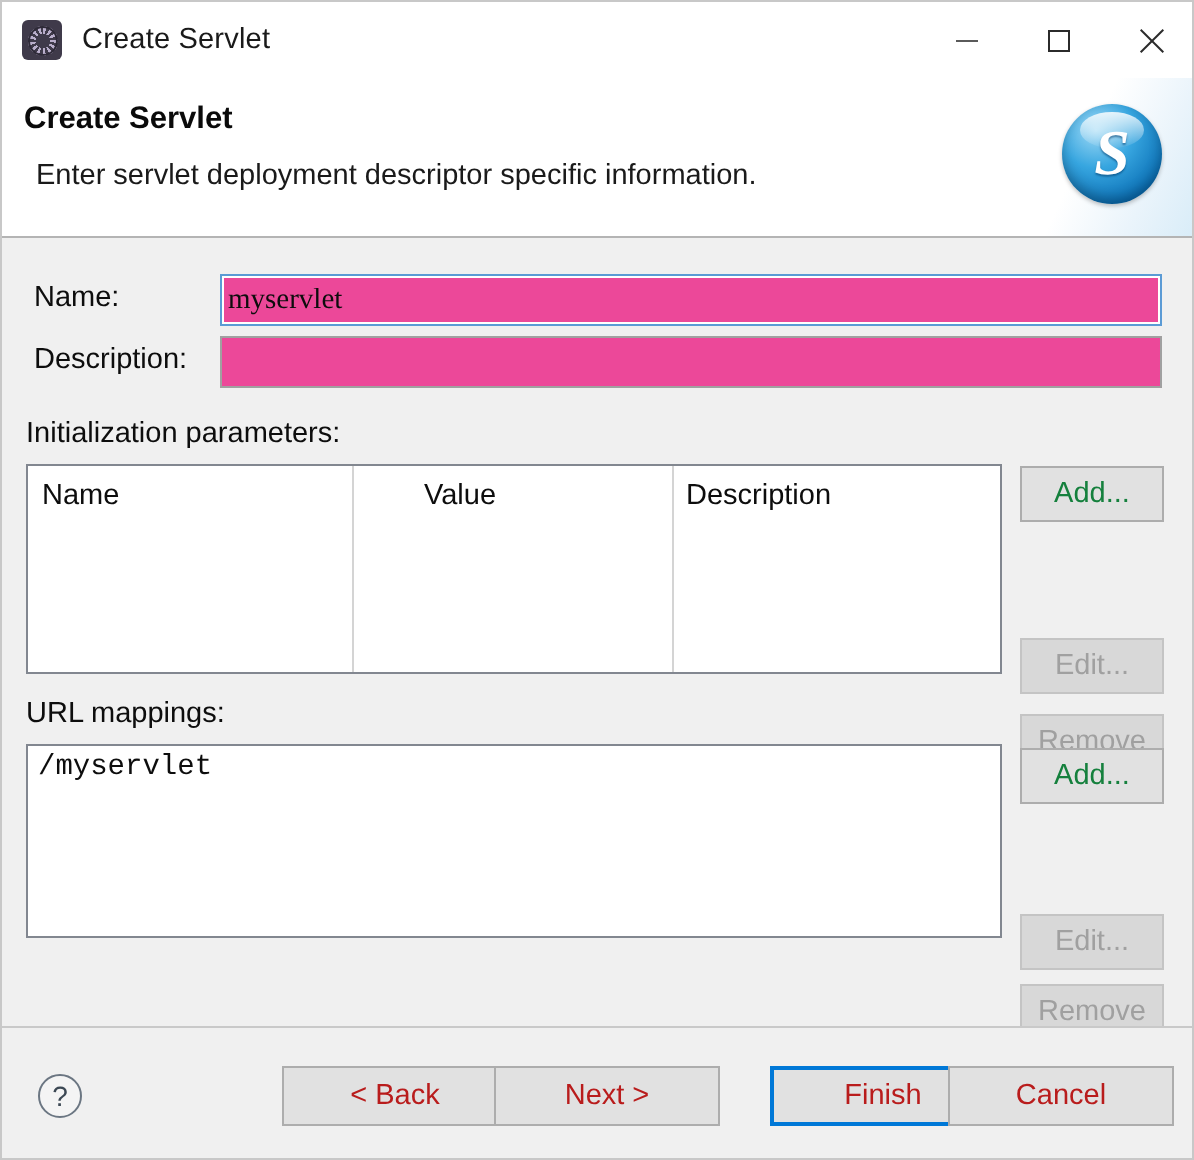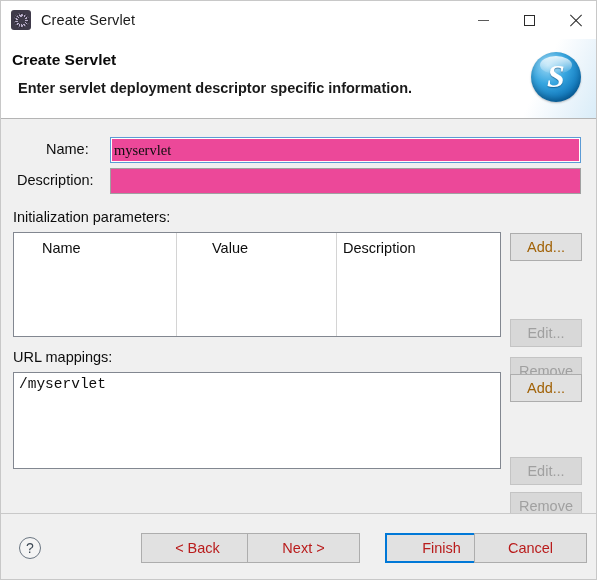--- a/index.html
+++ b/index.html
@@ -103,21 +103,20 @@
     left: 11px; top: 12px;
     font-size: 15.5px;
     font-weight: bold;
     color: #0a0a0a;
   }
   .header-desc {
     position: absolute;
     left: 17px; top: 41px;
     font-size: 14.5px;
     color: #1a1a1a;
-    font-weight: bold;
   }
   .header-logo-wrap {
     position: absolute;
     right: 0; top: 0;
     width: 90px; height: 79px;
     background: linear-gradient(115deg, #ffffff 0%, #ffffff 40%, #eaf4fb 72%, #d8ecf8 100%);
   }
   .header-logo {
     position: absolute;
     right: 17px; top: 13px;
@@ -221,21 +220,21 @@
   
   .side-btn {
     position: absolute;
     box-sizing: border-box;
     width: 72px;
     height: 28px;
     background: #e1e1e1;
     border: 1px solid #adadad;
     font-family: "Liberation Sans", sans-serif;
     font-size: 14.5px;
-    color: #a16207;
+    color: #15803d;
     text-align: center;
     line-height: 26px;
     cursor: default;
   }
   .side-btn.disabled {
     color: #a0a0a0;
     background: #d8d8d8;
     border-color: #c4c4c4;
     margin-top: 48px;
   }
@@ -317,31 +316,31 @@
       <div class="header-logo">
         <span>S</span>
       </div>
     </div>
     <div class="header-title">Create Servlet</div>
     <div class="header-desc">Enter servlet deployment descriptor specific information.</div>
   </div>
 
   <div class="body-area">
 
-    <div class="label" style="left:16px; top:21px;margin-left:29px;">Name:</div>
+    <div class="label" style="left:16px; top:21px;">Name:</div>
     <input class="text-input focused" style="left: 109px; top: 17px; width: 471px; height: 26px;" value="myservlet">
 
     <div class="label" style="left:16px; top:52px;">Description:</div>
     <input class="text-input" style="left: 109px; top: 48px; width: 471px; height: 26px;" value="">
 
     <div class="label" style="left:12px; top:89px;">Initialization parameters:</div>
 
     <div class="frame" style="left:12px; top:112px; width:488px; height:105px;">
       <div class="table-head">
-        <div class="col" style="left:0; width:162px;margin-left:21px;">Name</div>
+        <div class="col" style="left:0; width:162px;">Name</div>
         <div class="col" style="left:162px; width:160px;padding-left:36px;">Value</div>
         <div class="col" style="left:322px; width:164px;">Description</div>
       </div>
       <div class="col-sep" style="left:162px; top:0; height:103px;"></div>
       <div class="col-sep" style="left:322px; top:0; height:103px;"></div>
     </div>
 
     <div class="side-btn" style="left:509px; top:113px;">Add...</div>
     <div class="side-btn disabled" style="left:509px; top:151px;">Edit...</div>
     <div class="side-btn disabled" style="left:509px; top:189px;">Remove</div>

